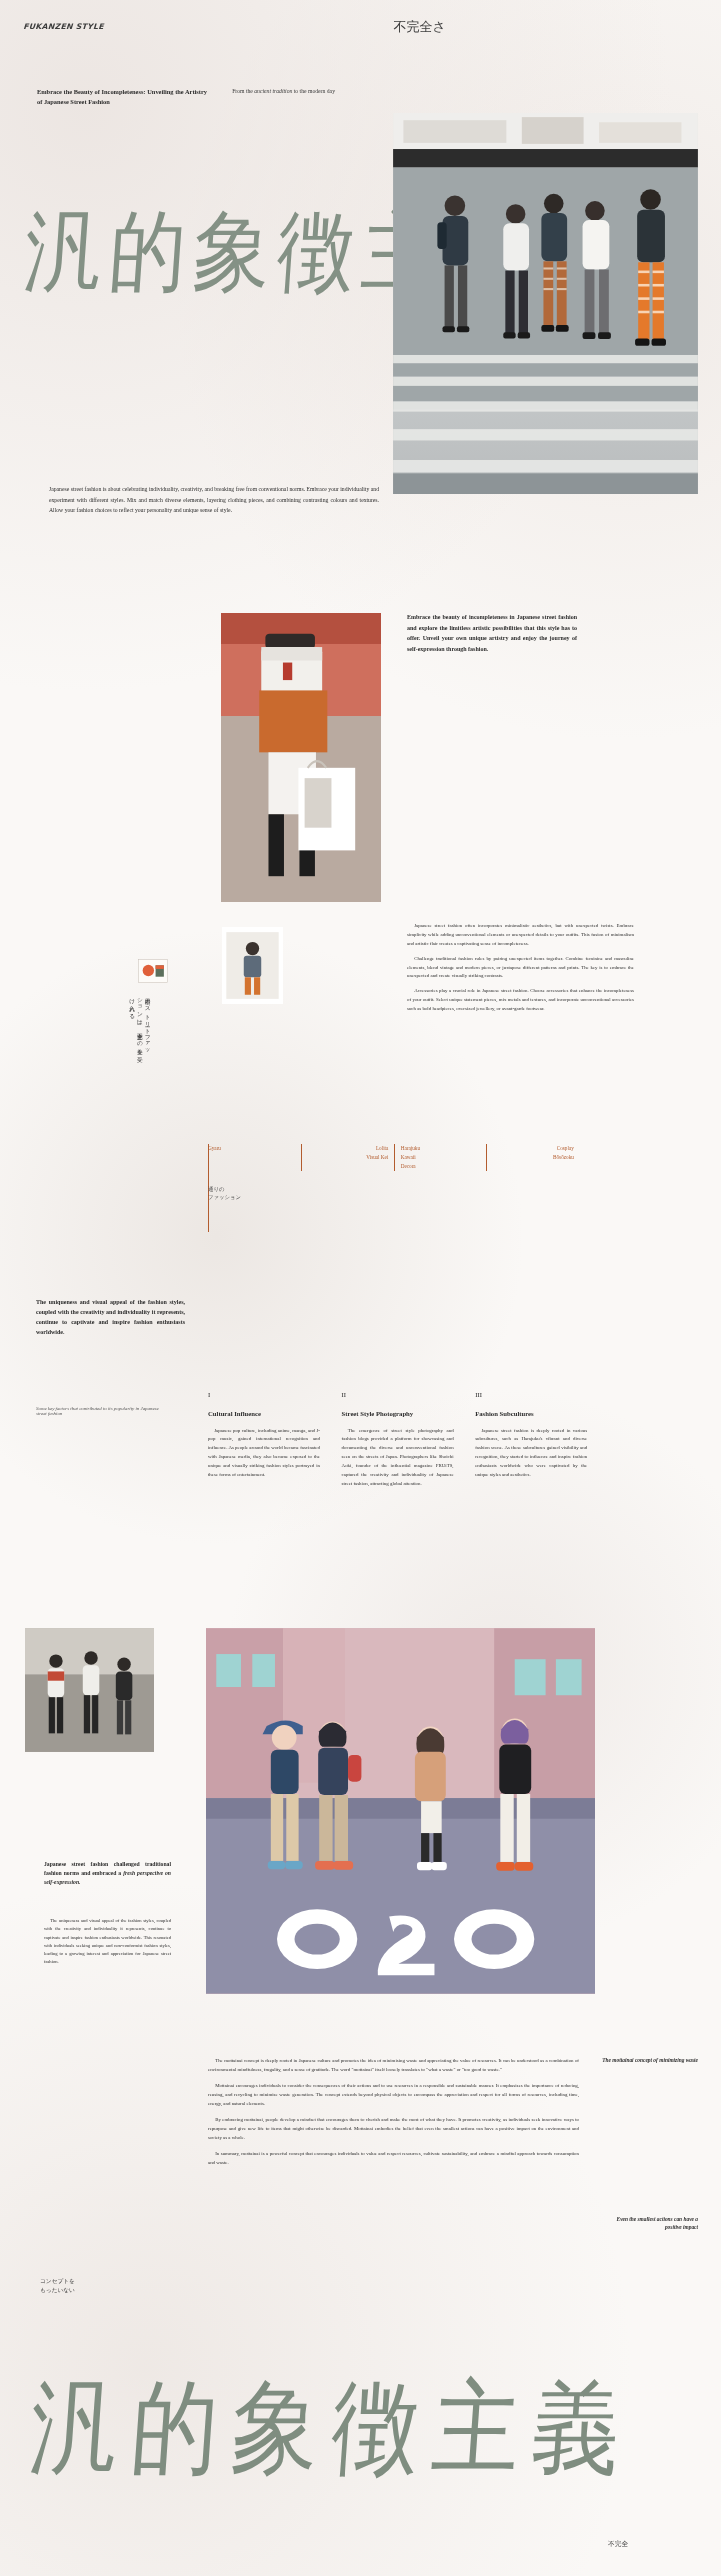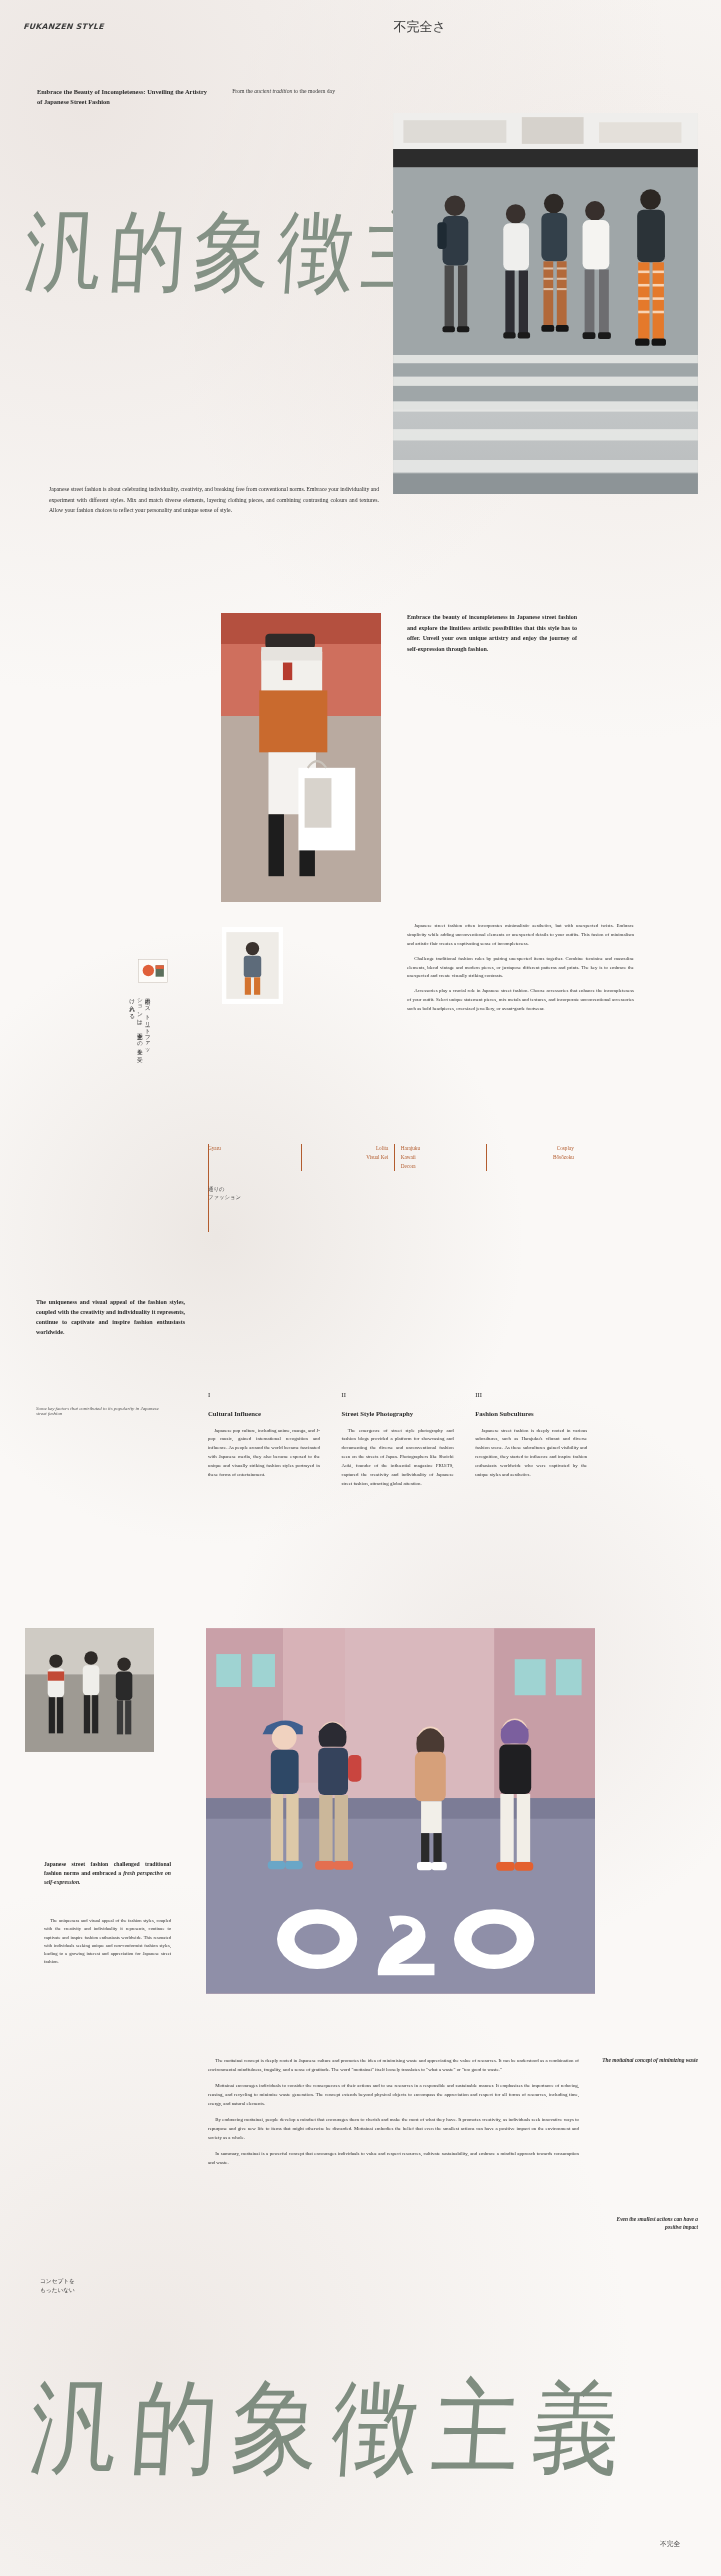--- a/index.html
+++ b/index.html
@@ -181,21 +181,21 @@
     color:#3a3a3a;
   }
   
   .kanji-big {
     position:absolute; top:2370px; left:31px; width:665px;
     font-family:"DejaVu Serif", serif;
     font-size:87px; color:#7f8d80; letter-spacing:13.4px;
     white-space:nowrap; transform:skewX(-4deg) scaleY(1.18);
   }
   .kanji-big-sub {
-    position:absolute; top:2540px; left:660px;
+    position:absolute; top:2540px; left:608px;
     font-family:"DejaVu Sans", sans-serif; font-size:6.7px; color:#3a3a3a;
   }
 </style>
 </head>
 <body>
 
 <div class="page">
 
   <div class="site-header">
     <div class="brand">FUKANZEN STYLE</div>

